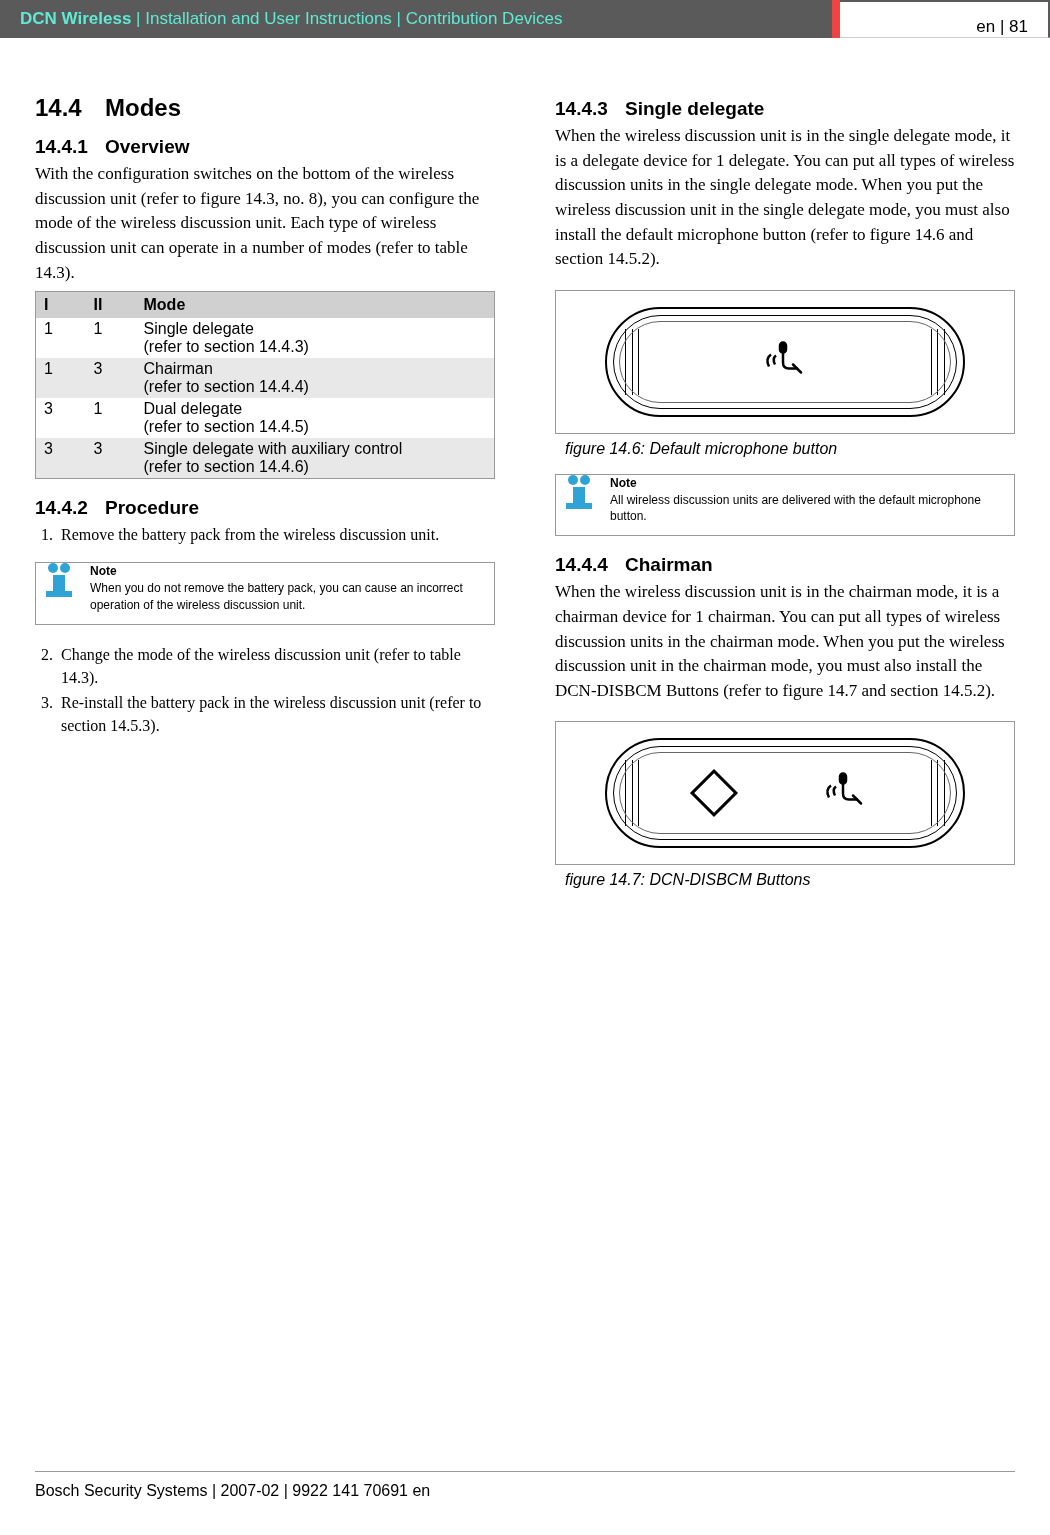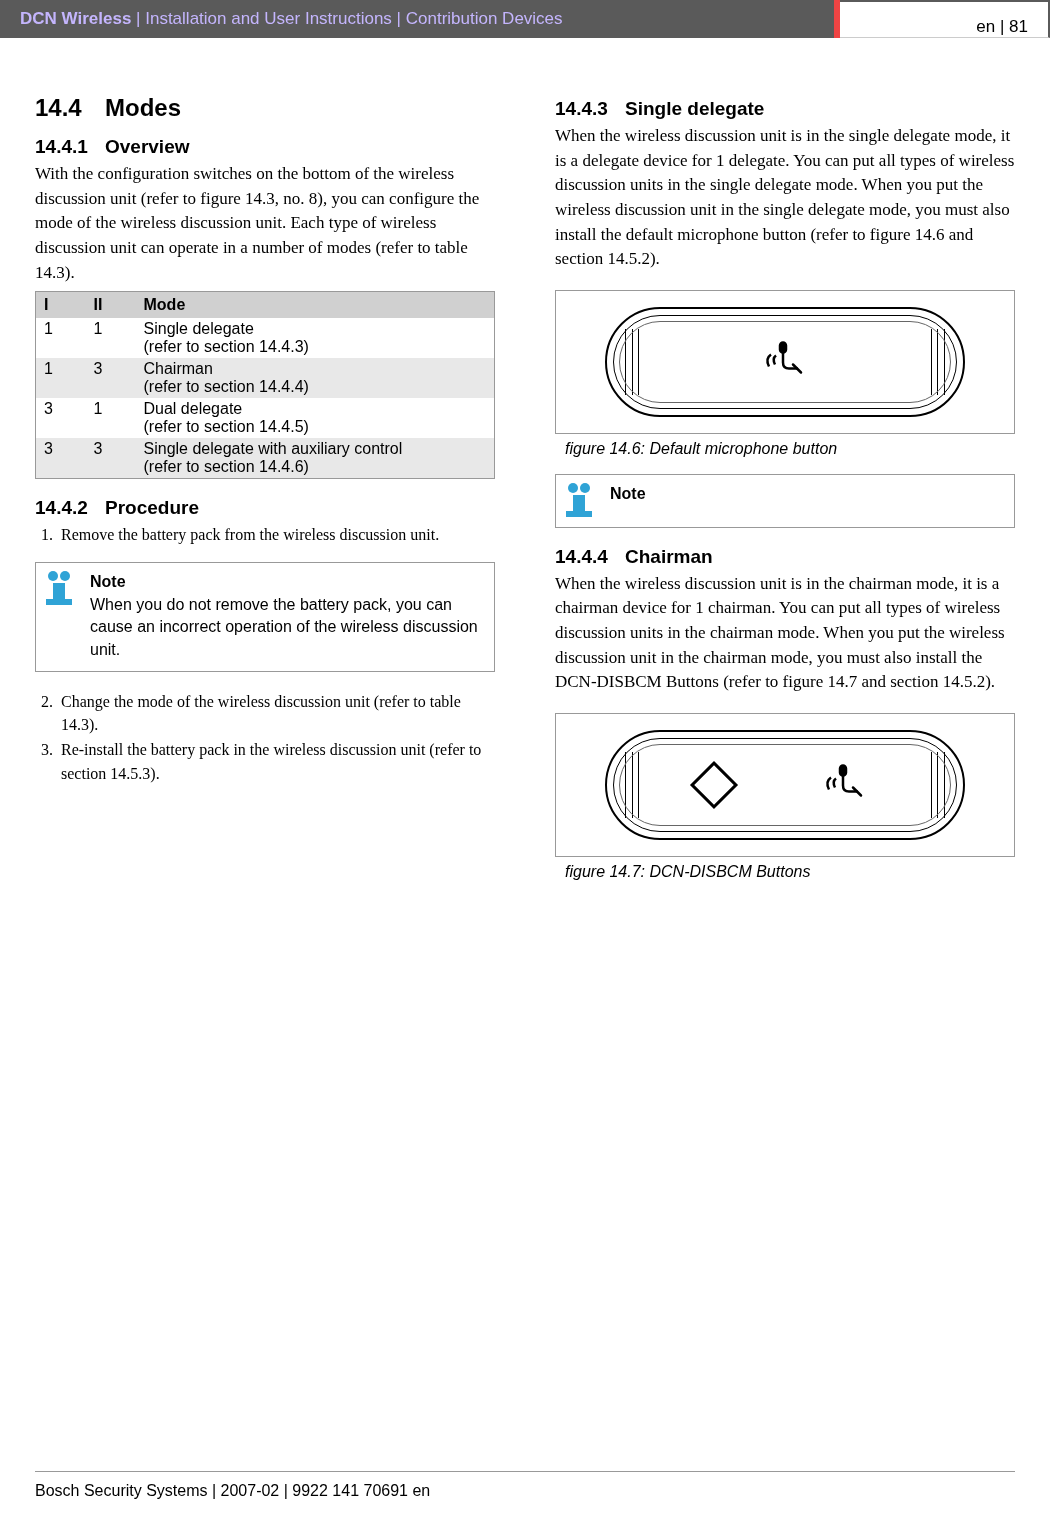--- a/index.html
+++ b/index.html
@@ -10,28 +10,28 @@
     font-family: Arial, Helvetica, sans-serif;
     color: #000;
     position: relative;
   }
   .header {
     display: flex;
     height: 38px;
   }
   .header-left {
     background: #5a5a5a;
-    color: #c4b5fd;
+    color: #5eead4;
     flex: 1;
     display: flex;
     align-items: center;
     padding-left: 20px;
     font-size: 17px;
     font-family: Arial, sans-serif;
-    border-right: 6px solid #ef4444;
+    border-right: 8px solid #ef4444;
   }
   .header-left b { font-weight: bold; }
   .header-right {
     background: #fff;
     color: #000;
     width: 210px;
     display: flex;
     align-items: flex-end;
     justify-content: flex-end;
     padding-right: 20px;
@@ -107,23 +107,23 @@
     font-size: 16px;
     line-height: 1.45;
     padding-left: 22px;
     margin-top: 4px;
   }
   ol.proc li { margin-bottom: 2px; padding-left: 4px; }
 
   .note-box {
     border: 1px solid #999;
     margin: 16px 0 18px 0;
-    padding: 8px 10px 10px 8px;
-    font-family: Arial, sans-serif;
-    font-size: 16px;
+    padding: 0 10px 10px 8px;
+    font-family: Arial, sans-serif;
+    font-size: 12px;
     line-height: 1.4;
     display: grid;
     grid-template-columns: 40px 1fr;
     column-gap: 6px;
     align-items: start;
   }
   .note-box .note-title { font-weight: bold; }
   .note-icon-wrap { grid-row: 1 / span 2; }
   .note-text-wrap { }
   .info-icon {
@@ -316,20 +316,21 @@
       <div class="note-icon-wrap">
         <div class="info-icon">
           <div class="dot"></div>
             <div class="dot2"></div>
             <div class="stem"></div>
             <div class="base"></div>
         </div>
       </div>
       <div class="note-text-wrap">
         <div class="note-title">Note</div>
+        <div>All wireless discussion units are delivered with the default microphone button.</div>
       </div>
     </div>
 
     <h3 class="subsec">
       <span class="num">14.4.4</span><span>Chairman</span>
     </h3>
     <p class="body">When the wireless discussion unit is in the chairman mode, it is a chairman device for 1 chairman. You can put all types of wireless discussion units in the chairman mode. When you put the wireless discussion unit in the chairman mode, you must also install the DCN-DISBCM Buttons (refer to figure 14.7 and section 14.5.2).</p>
 
     <div class="fig-box">
       <div class="oval">

